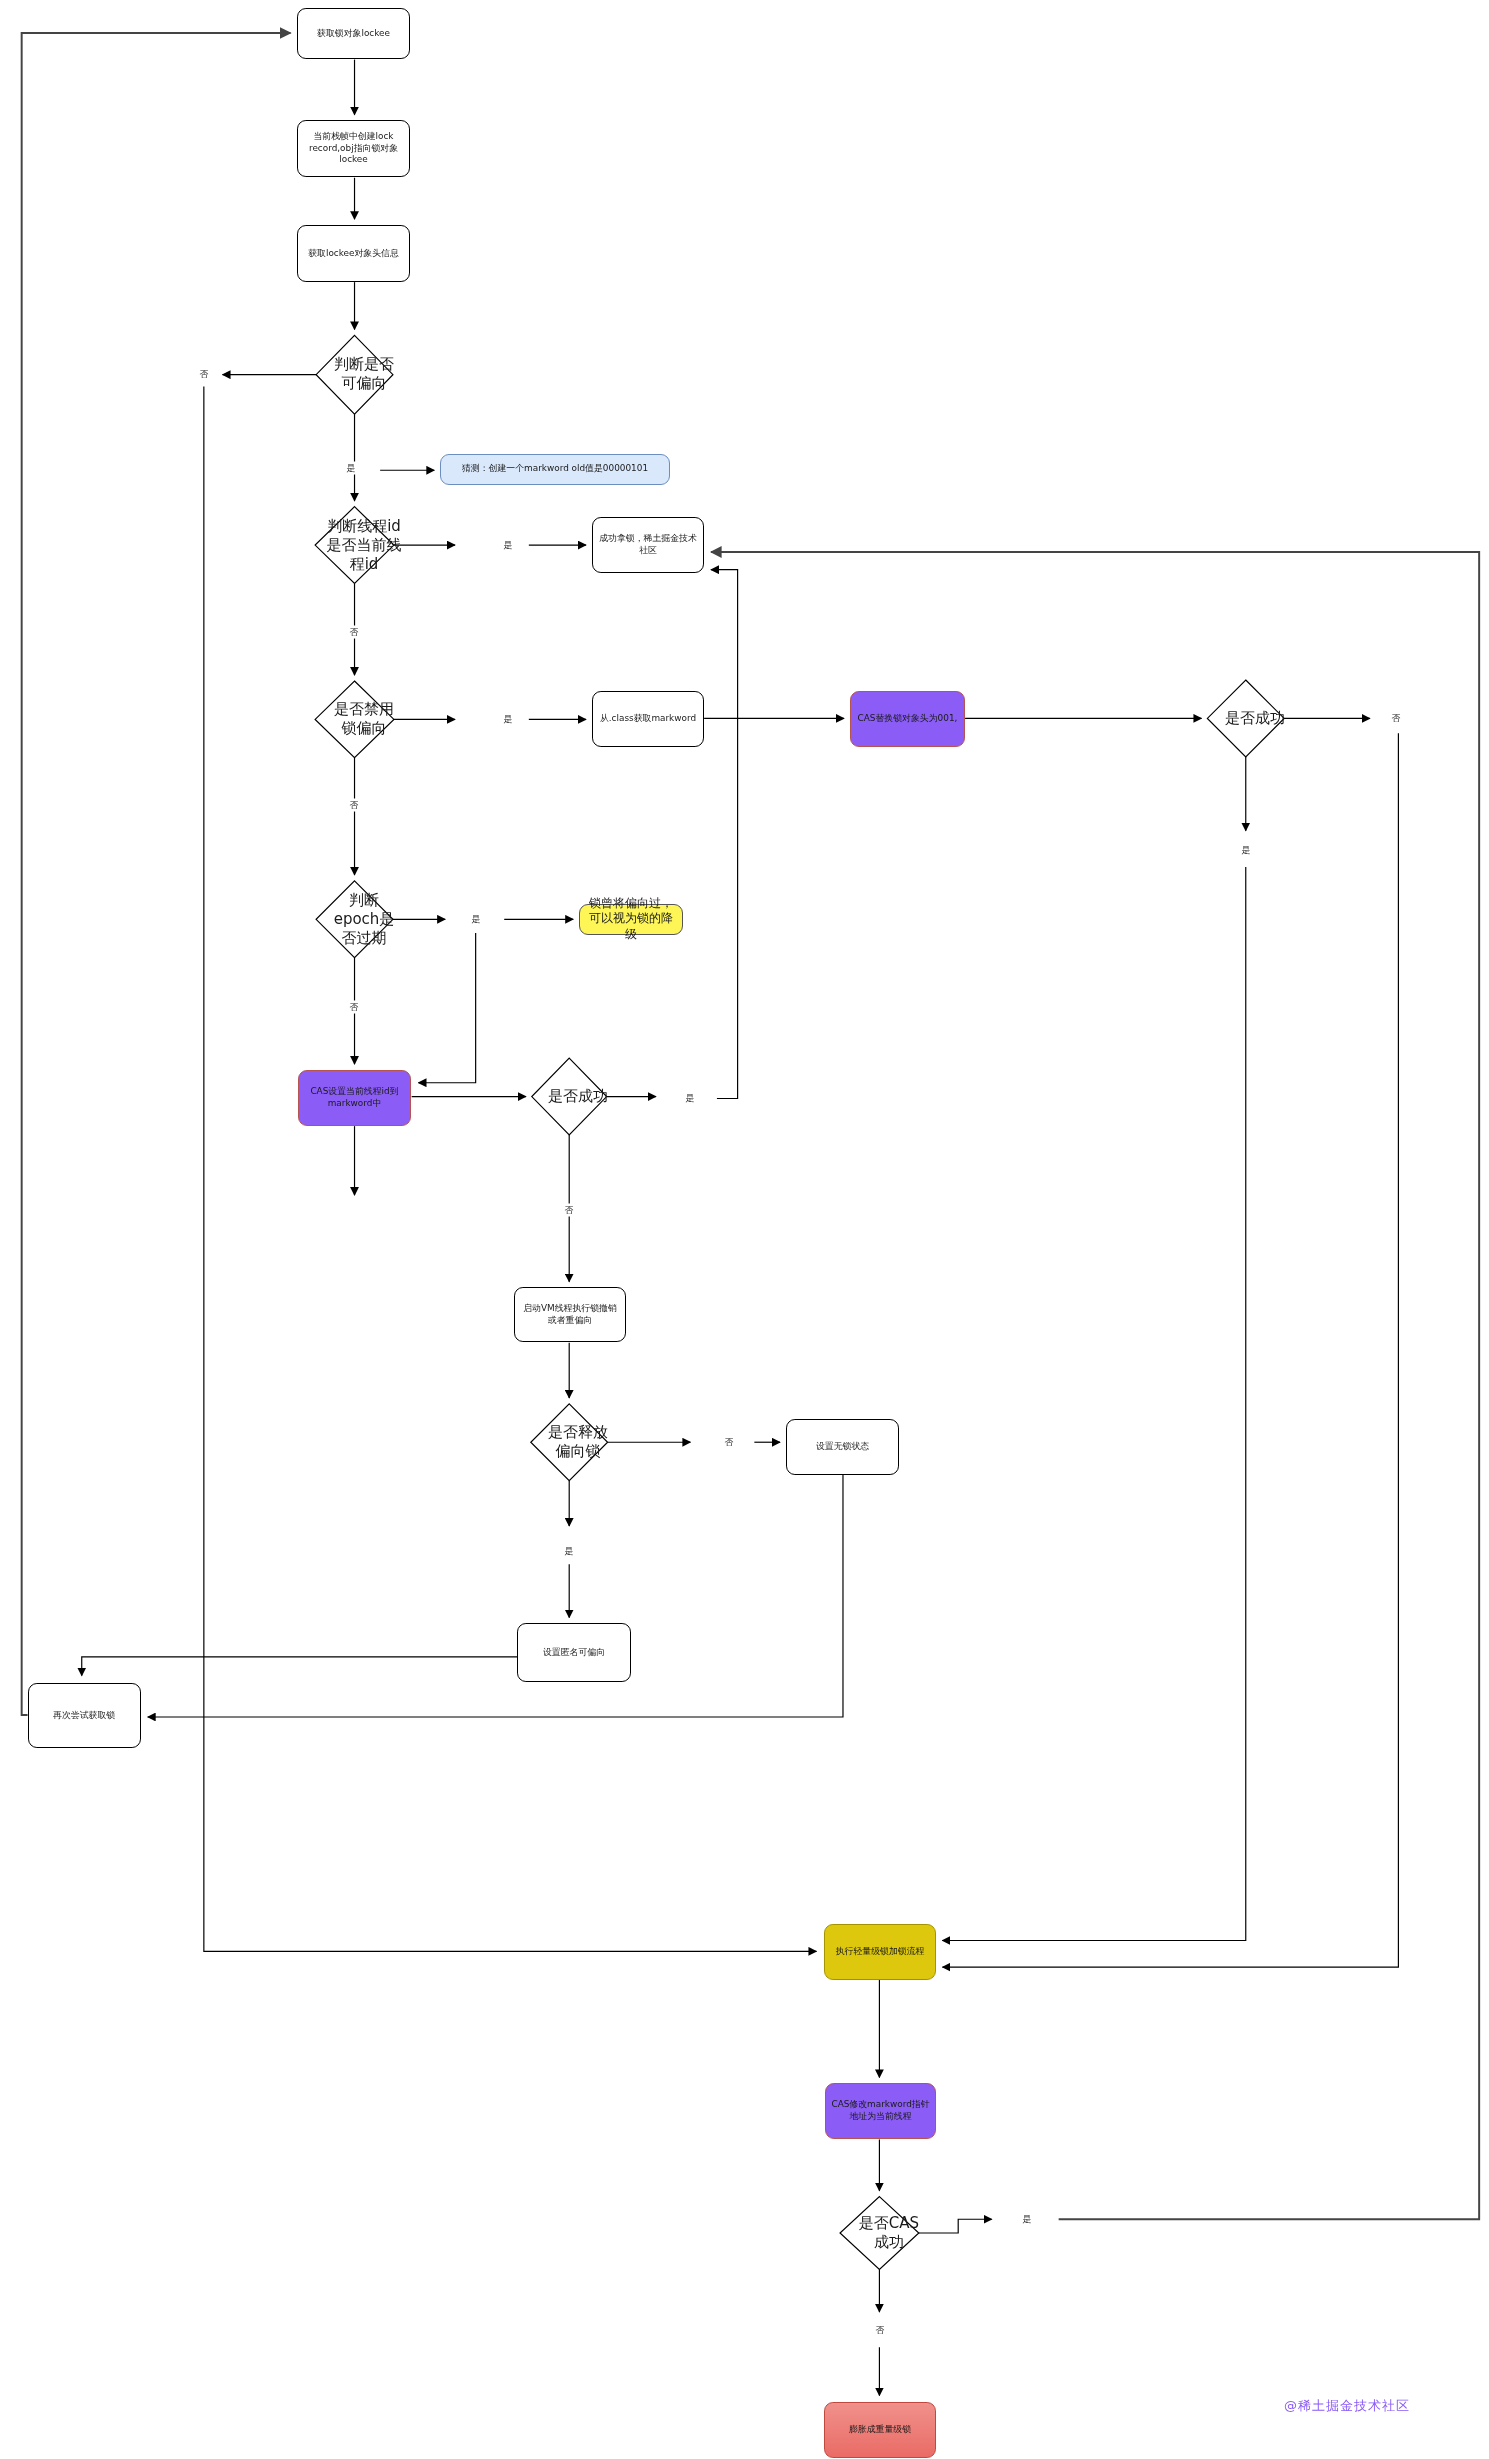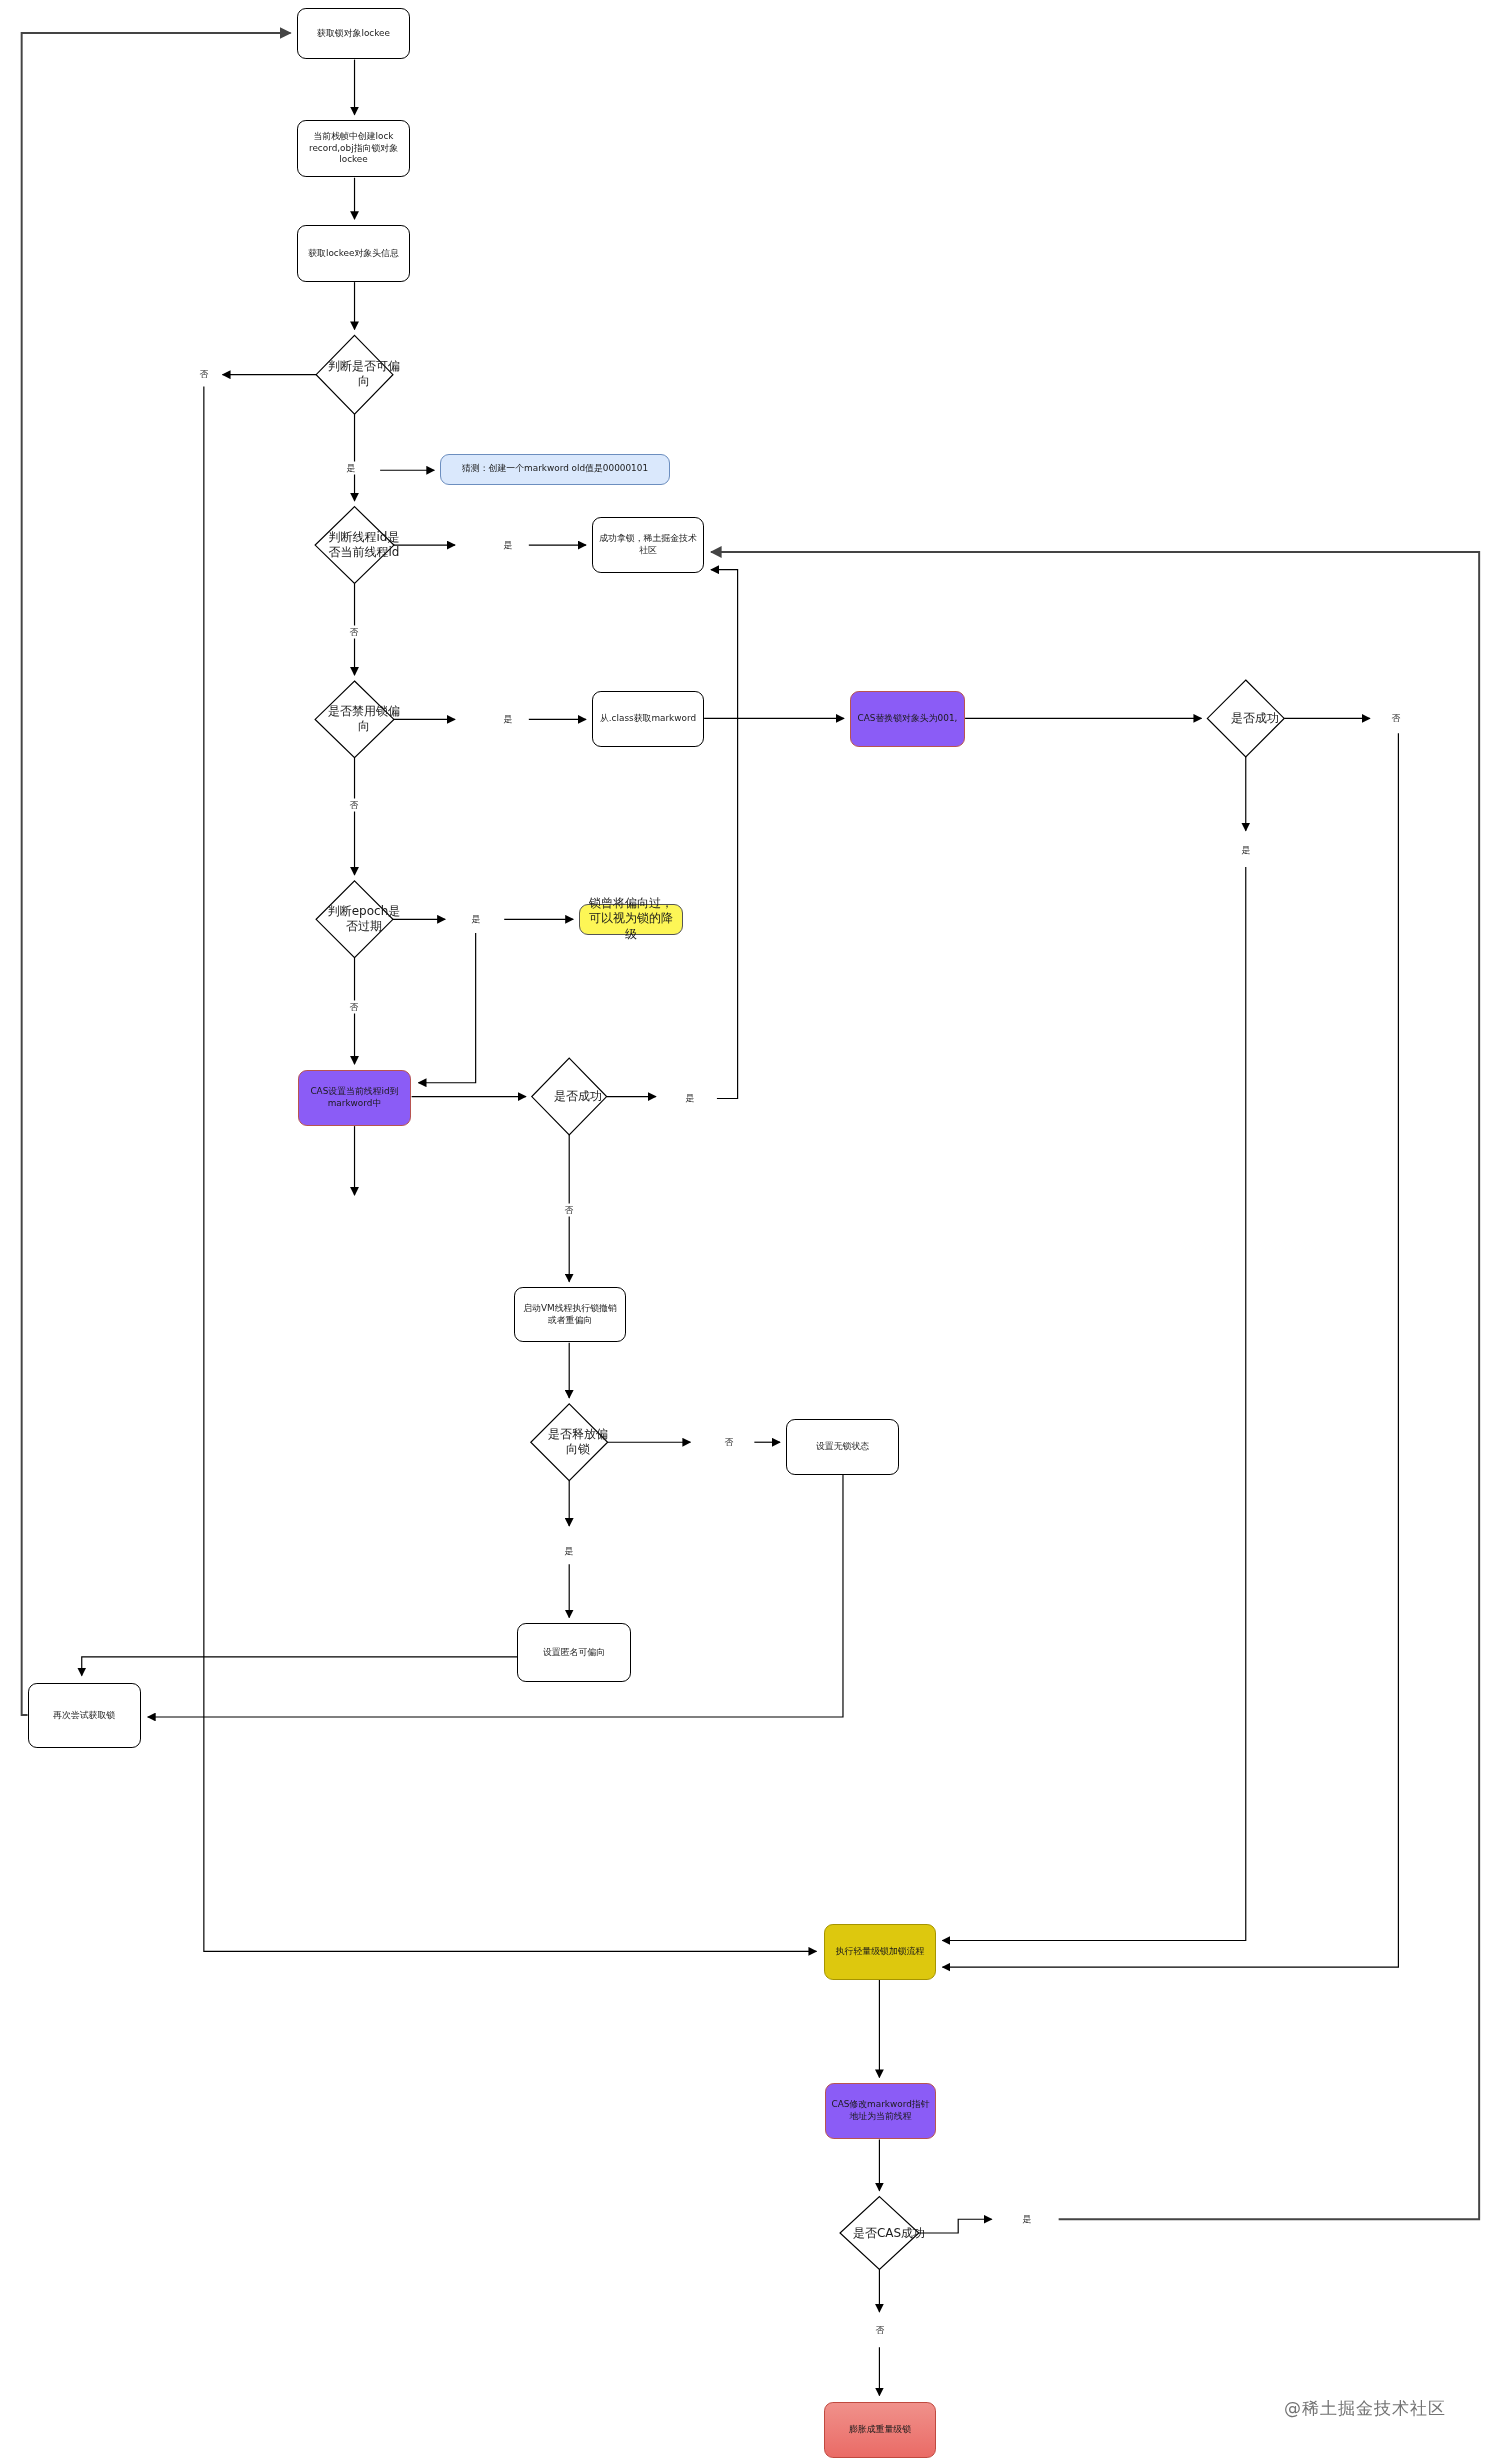--- a/index.html
+++ b/index.html
@@ -11,23 +11,23 @@
         font-size:8.9px;line-height:1.3;padding:2px 3.9px;}
   .pink{background:#8b5cf6;border-color:#b85450;}
   .gold{background:#ddc80e;border-color:#a59400;}
   .red{background:linear-gradient(#f0918b,#ea6b66);border-color:#c0493f;}
   .note{border-radius:9px;}
   .note-blue{background:#dae8fc;border:1px solid #6c8ebf;}
   .note-yellow{background:#fdf656;border:1px solid #555;}
   .note-green{background:#d5e8d4;border:1px solid #82b366;display:block;text-align:left;
               font-size:8.5px;line-height:1.45;padding:4.9px 5.9px;}
   .dlabel{position:absolute;transform:translate(-50%,-50%);display:flex;align-items:center;justify-content:center;
-          text-align:center;font-size:12px;line-height:1.25;background:transparent;padding-left:18px;}
+          text-align:center;font-size:15px;line-height:1.25;background:transparent;padding-left:18px;}
   .elabel{position:absolute;transform:translate(-50%,-50%);font-size:8.9px;background:#fff;padding:0 2px;}
-  .watermark{position:absolute;left:1284px;top:2397px;font-size:17px;color:#737373;letter-spacing:1px;}
+  .watermark{position:absolute;left:1284px;top:2397px;font-size:13px;color:#8b5cf6;letter-spacing:1px;}
 </style>
 </head>
 <body>
 
 <div class="canvas">
 
   <svg width="1489" height="2460" viewBox="0 0 1512 2497">
     <defs>
       <marker id="arr" viewBox="0 0 10 10" refX="9" refY="5" markerWidth="7.5" markerHeight="7.5" orient="auto-start-reverse">
         <path d="M0,0 L10,5 L0,10 z" fill="#000"></path>

